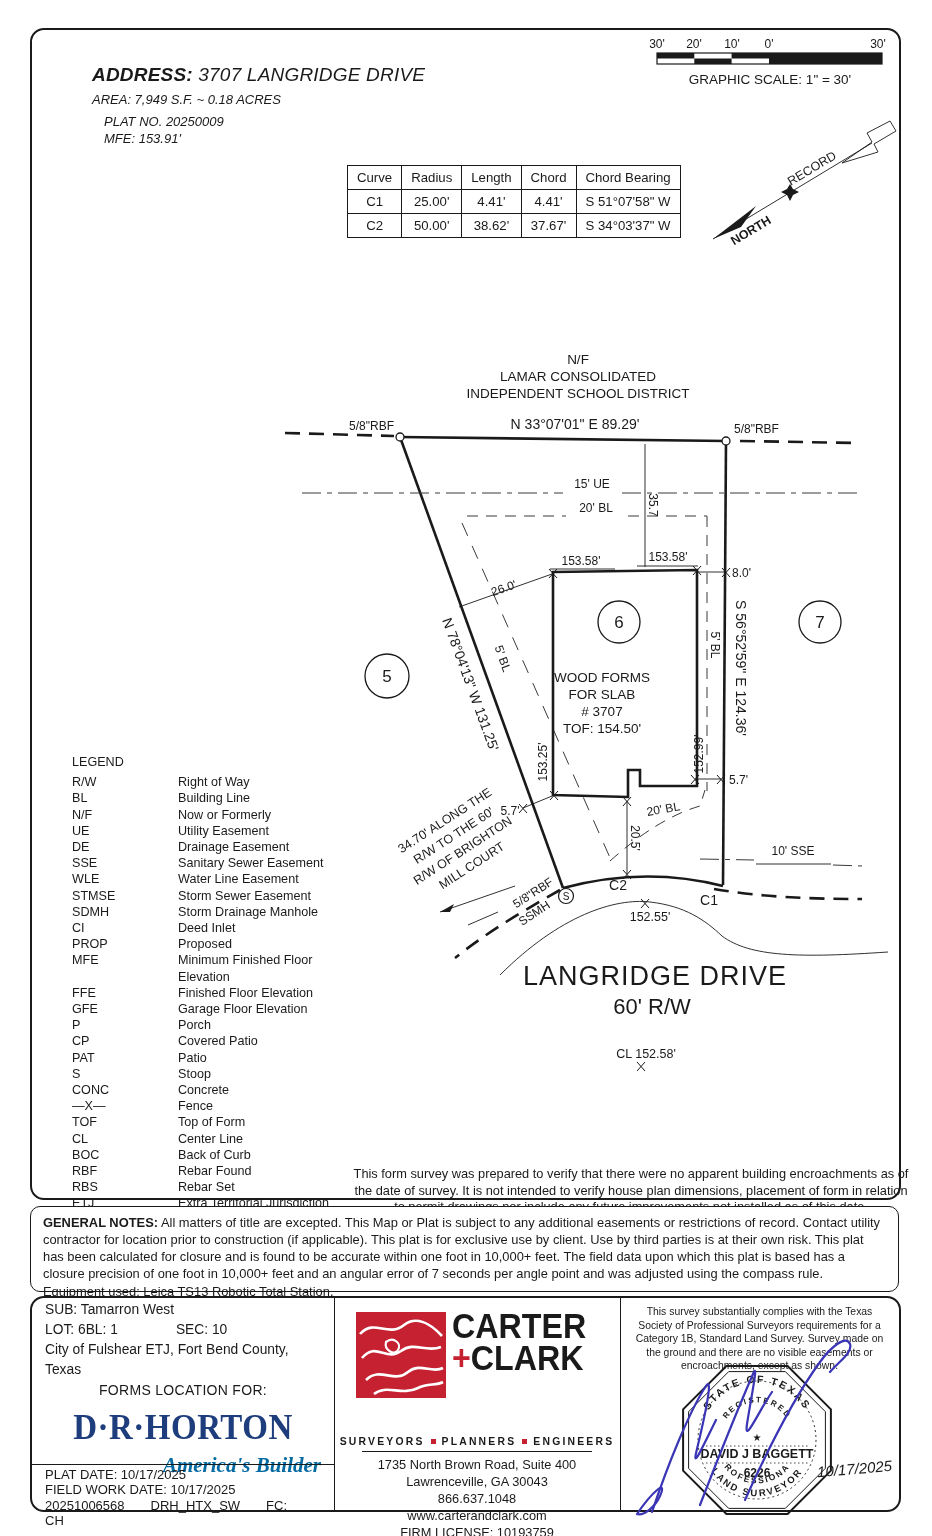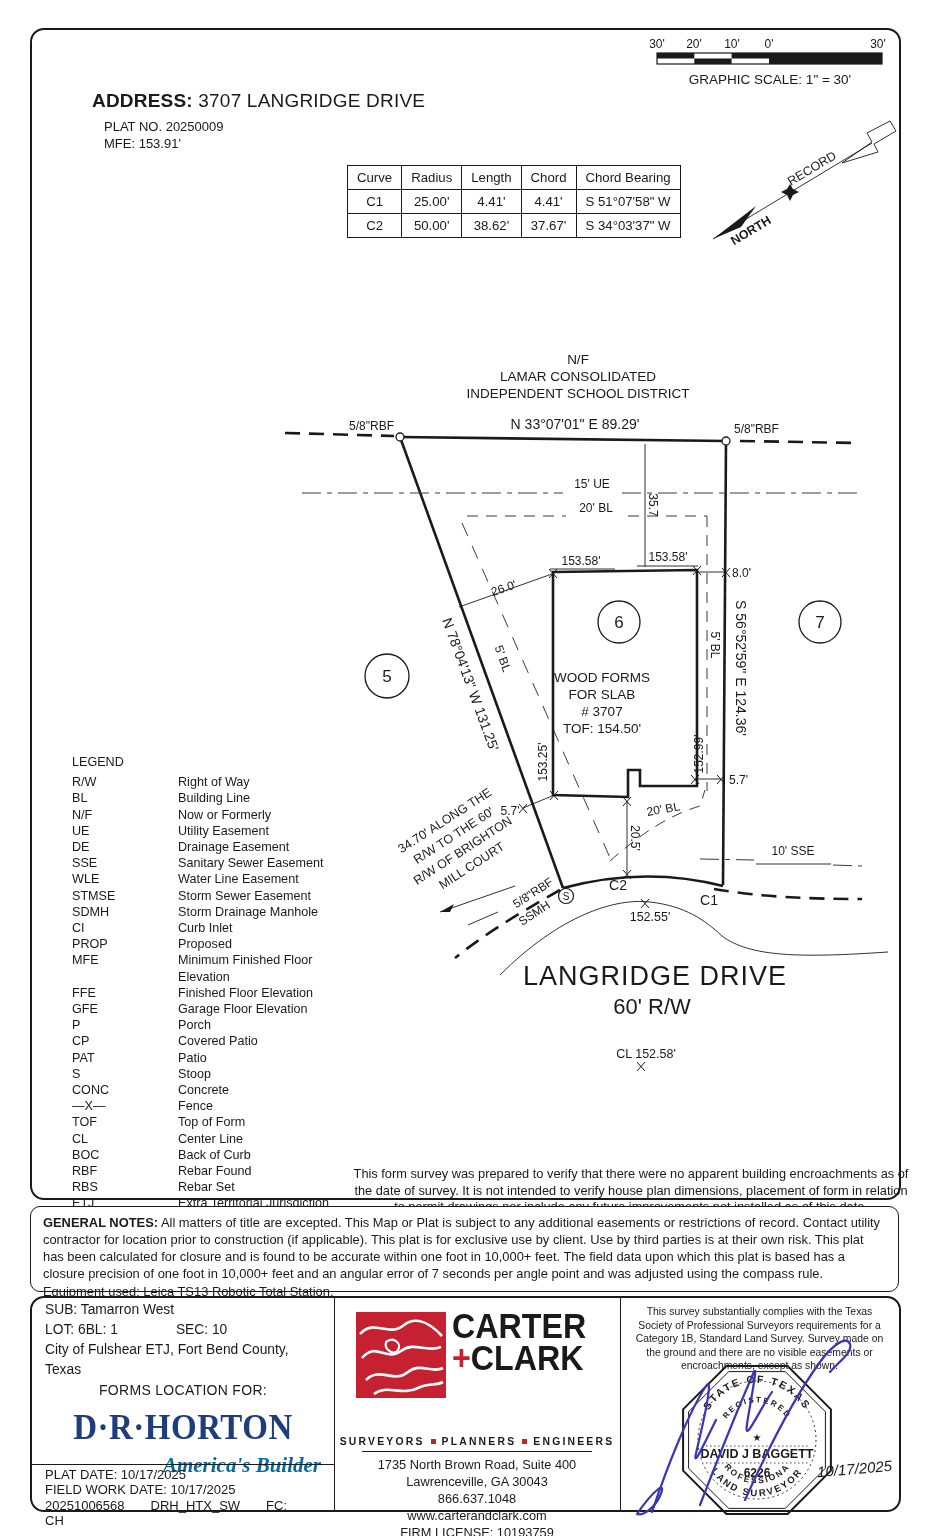--- a/index.html
+++ b/index.html
@@ -2,21 +2,21 @@
 <html><head>
 <meta charset="utf-8">
 <style>
   html,body{margin:0;padding:0;background:#ffffff;}
   body{width:932px;height:1536px;position:relative;font-family:"Liberation Sans",sans-serif;color:#1a1a1a;}
   .box{position:absolute;border:2px solid #1a1a1a;border-radius:14px;background:#fff;}
   #main-box{left:30px;top:28px;width:867px;height:1168px;}
   #notes-box{left:30px;top:1206px;width:867px;height:84px;border-radius:10px;border-width:1.5px;}
   #footer-box{left:30px;top:1296px;width:867px;height:212px;}
   
-  #hdr{position:absolute;left:60px;top:60px;width:420px;}
+  #hdr{position:absolute;left:60px;top:34px;width:420px;font-style:italic;}
   #hdr .addr{font-size:19px;letter-spacing:.2px;}
   #hdr .addr b{font-weight:bold;}
   #hdr .sub1{font-size:13px;margin-top:6px;}
   #hdr .sub2{font-size:13px;margin-top:7px;margin-left:12px;}
   #hdr .sub3{font-size:13px;margin-top:2px;margin-left:12px;}
   
   #curve-table{position:absolute;left:315px;top:135px;border-collapse:collapse;font-size:13.2px;}
   #curve-table th,#curve-table td{border:1.3px solid #1a1a1a;text-align:center;padding:2px 9px;height:19px;font-weight:normal;}
   
   #legend{position:absolute;left:40px;top:724px;width:280px;font-size:12.6px;line-height:16.2px;}
@@ -67,20 +67,21 @@
   .sealln{stroke:#1a1a1a;fill:none;}
   .sig{stroke:#3a35b5;stroke-width:2.2;fill:none;stroke-linecap:round;}
   .sealtx{font-weight:bold;letter-spacing:2px;}
 </style>
 </head>
 <body>
 
 <div class="box" id="main-box">
   <div id="hdr">
     <div class="addr"><b>ADDRESS:</b> <span>3707 LANGRIDGE DRIVE</span></div>
+    <div class="sub1">AREA: 7,949 S.F. ~ 0.18 ACRES</div>
     <div class="sub2">PLAT NO. 20250009</div>
     <div class="sub3">MFE: 153.91'</div>
   </div>
 
   <table id="curve-table">
     <thead>
         <tr>
           <th>Curve</th>
           <th>Radius</th>
           <th>Length</th>
@@ -140,21 +141,21 @@
         <div class="lg-row">
           <span class="lg-abbr">STMSE</span>
           <span>Storm Sewer Easement</span>
         </div>
         <div class="lg-row">
           <span class="lg-abbr">SDMH</span>
           <span>Storm Drainage Manhole</span>
         </div>
         <div class="lg-row">
           <span class="lg-abbr">CI</span>
-          <span>Curb Inlet</span>
+          <span>Deed Inlet</span>
         </div>
         <div class="lg-row">
           <span class="lg-abbr">PROP</span>
           <span>Proposed</span>
         </div>
         <div class="lg-row">
           <span class="lg-abbr">MFE</span>
           <span>Minimum Finished Floor Elevation</span>
         </div>
         <div class="lg-row">

